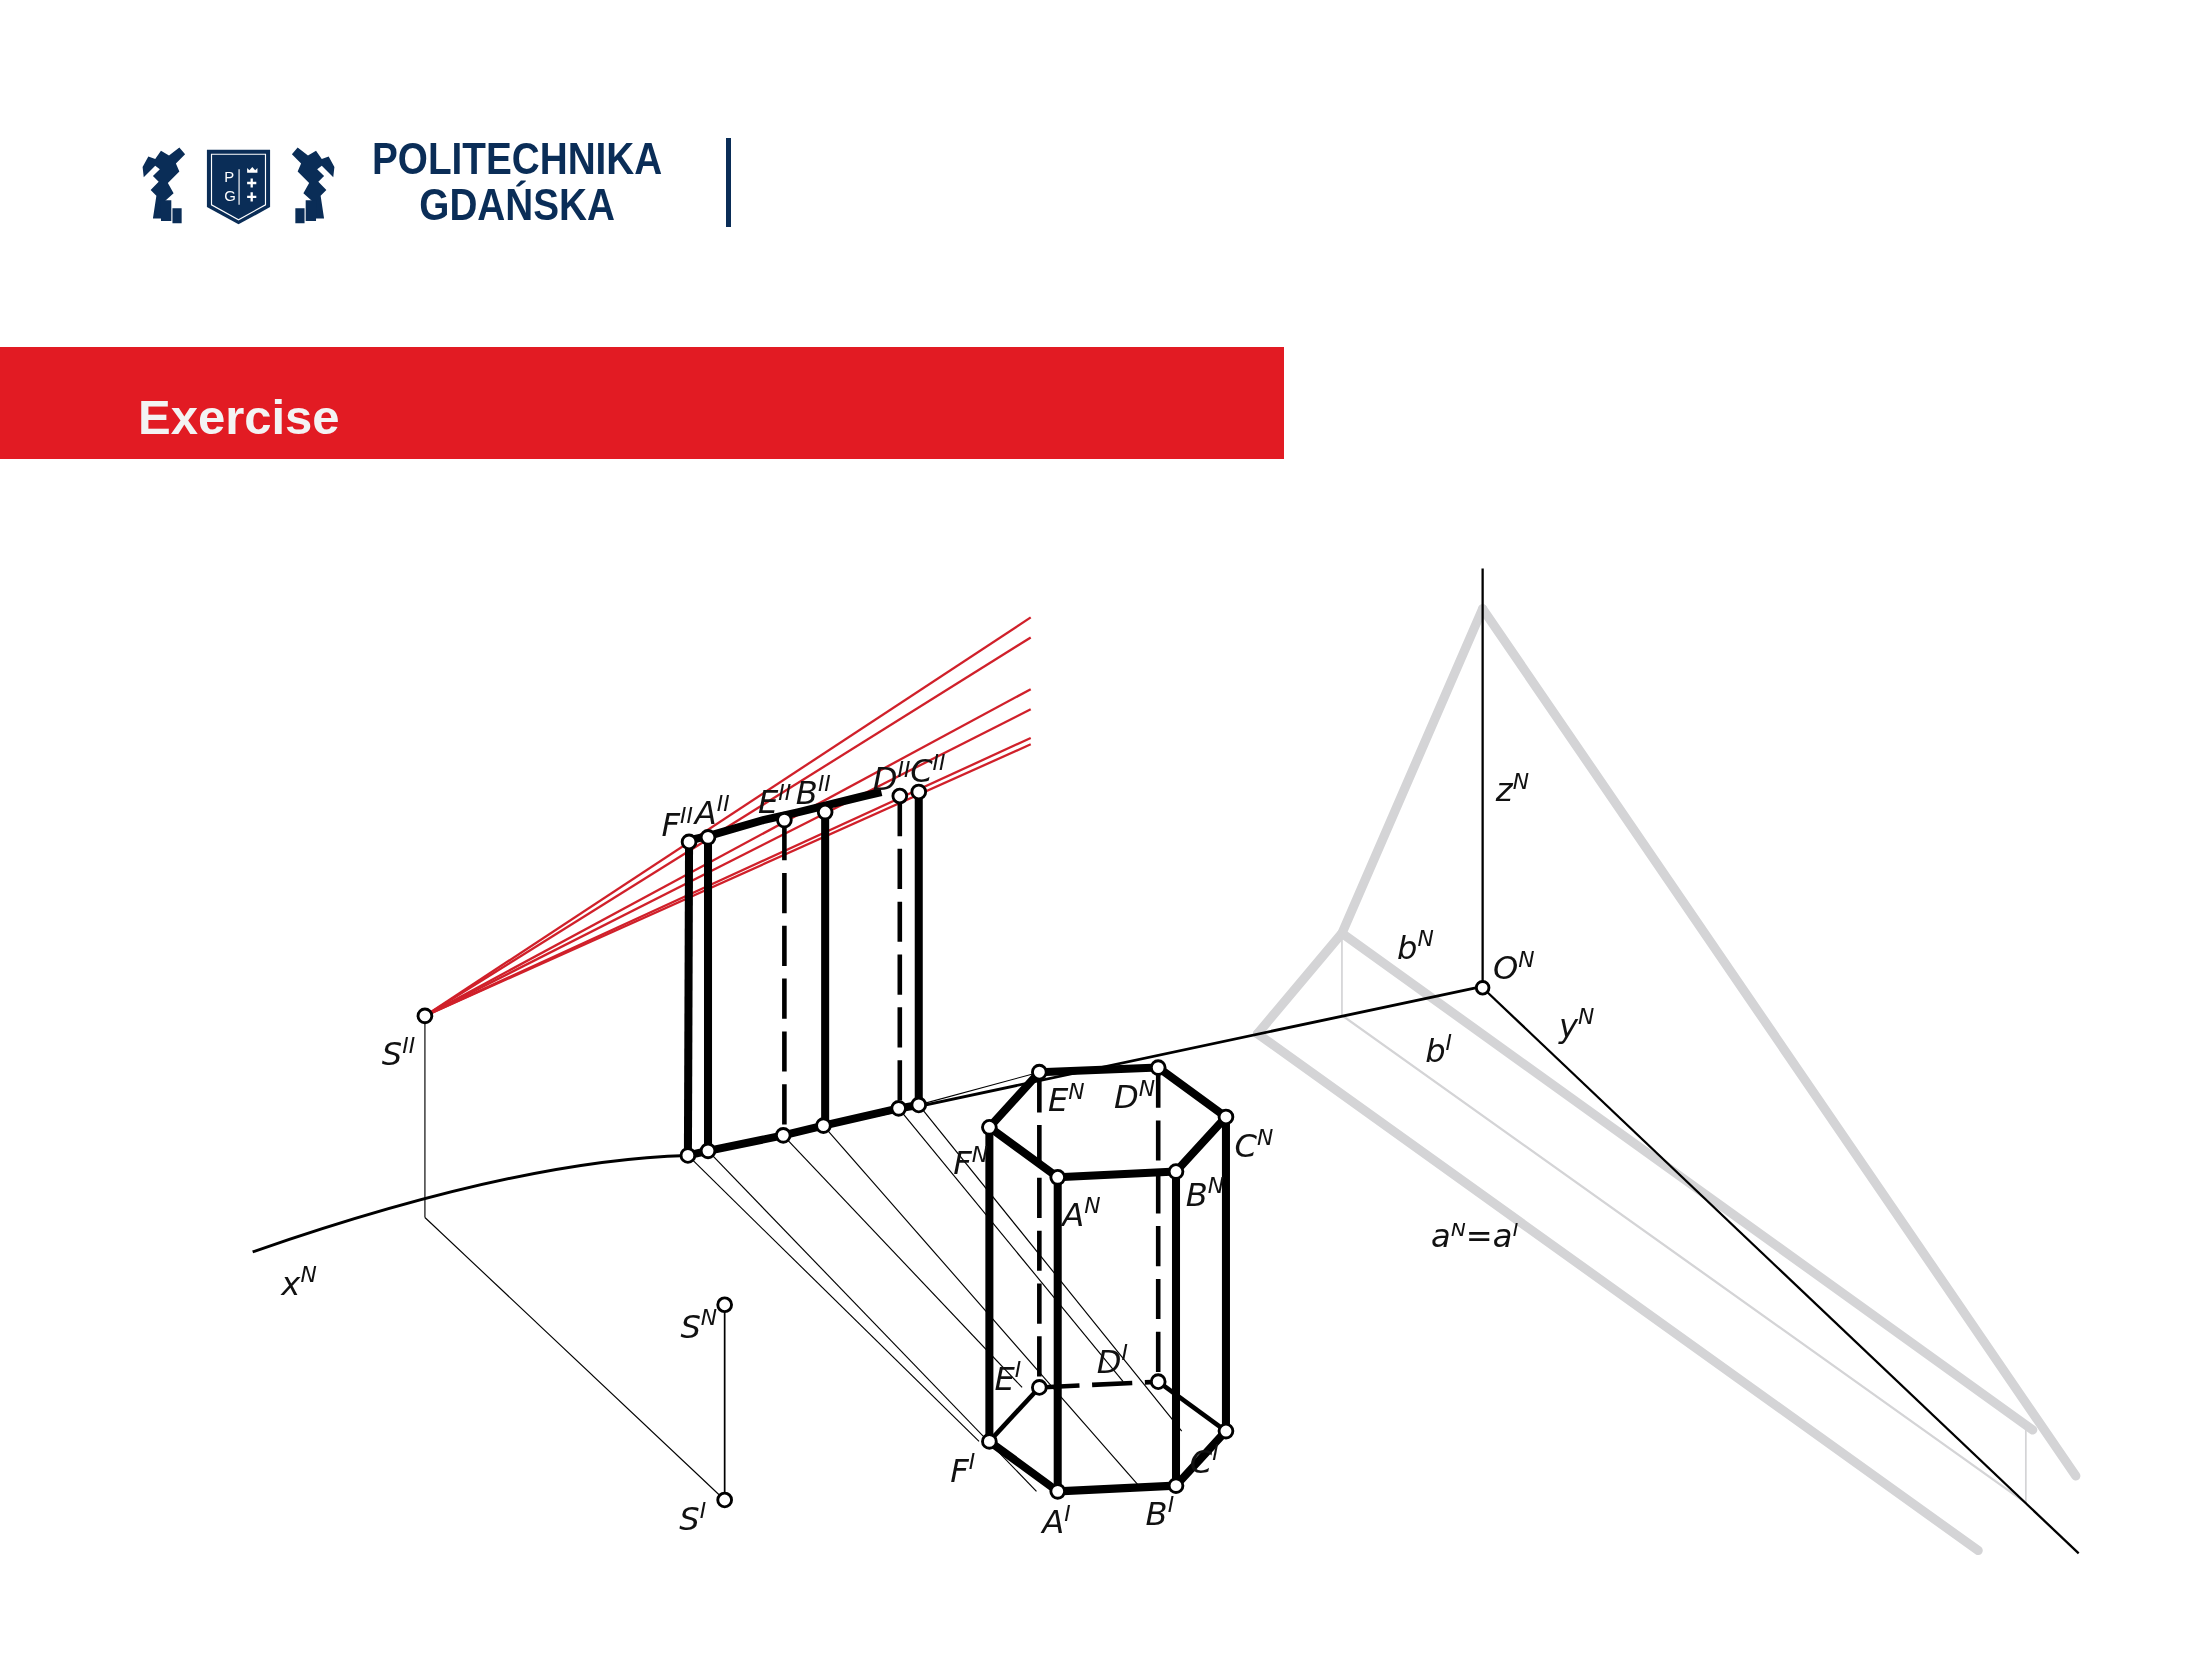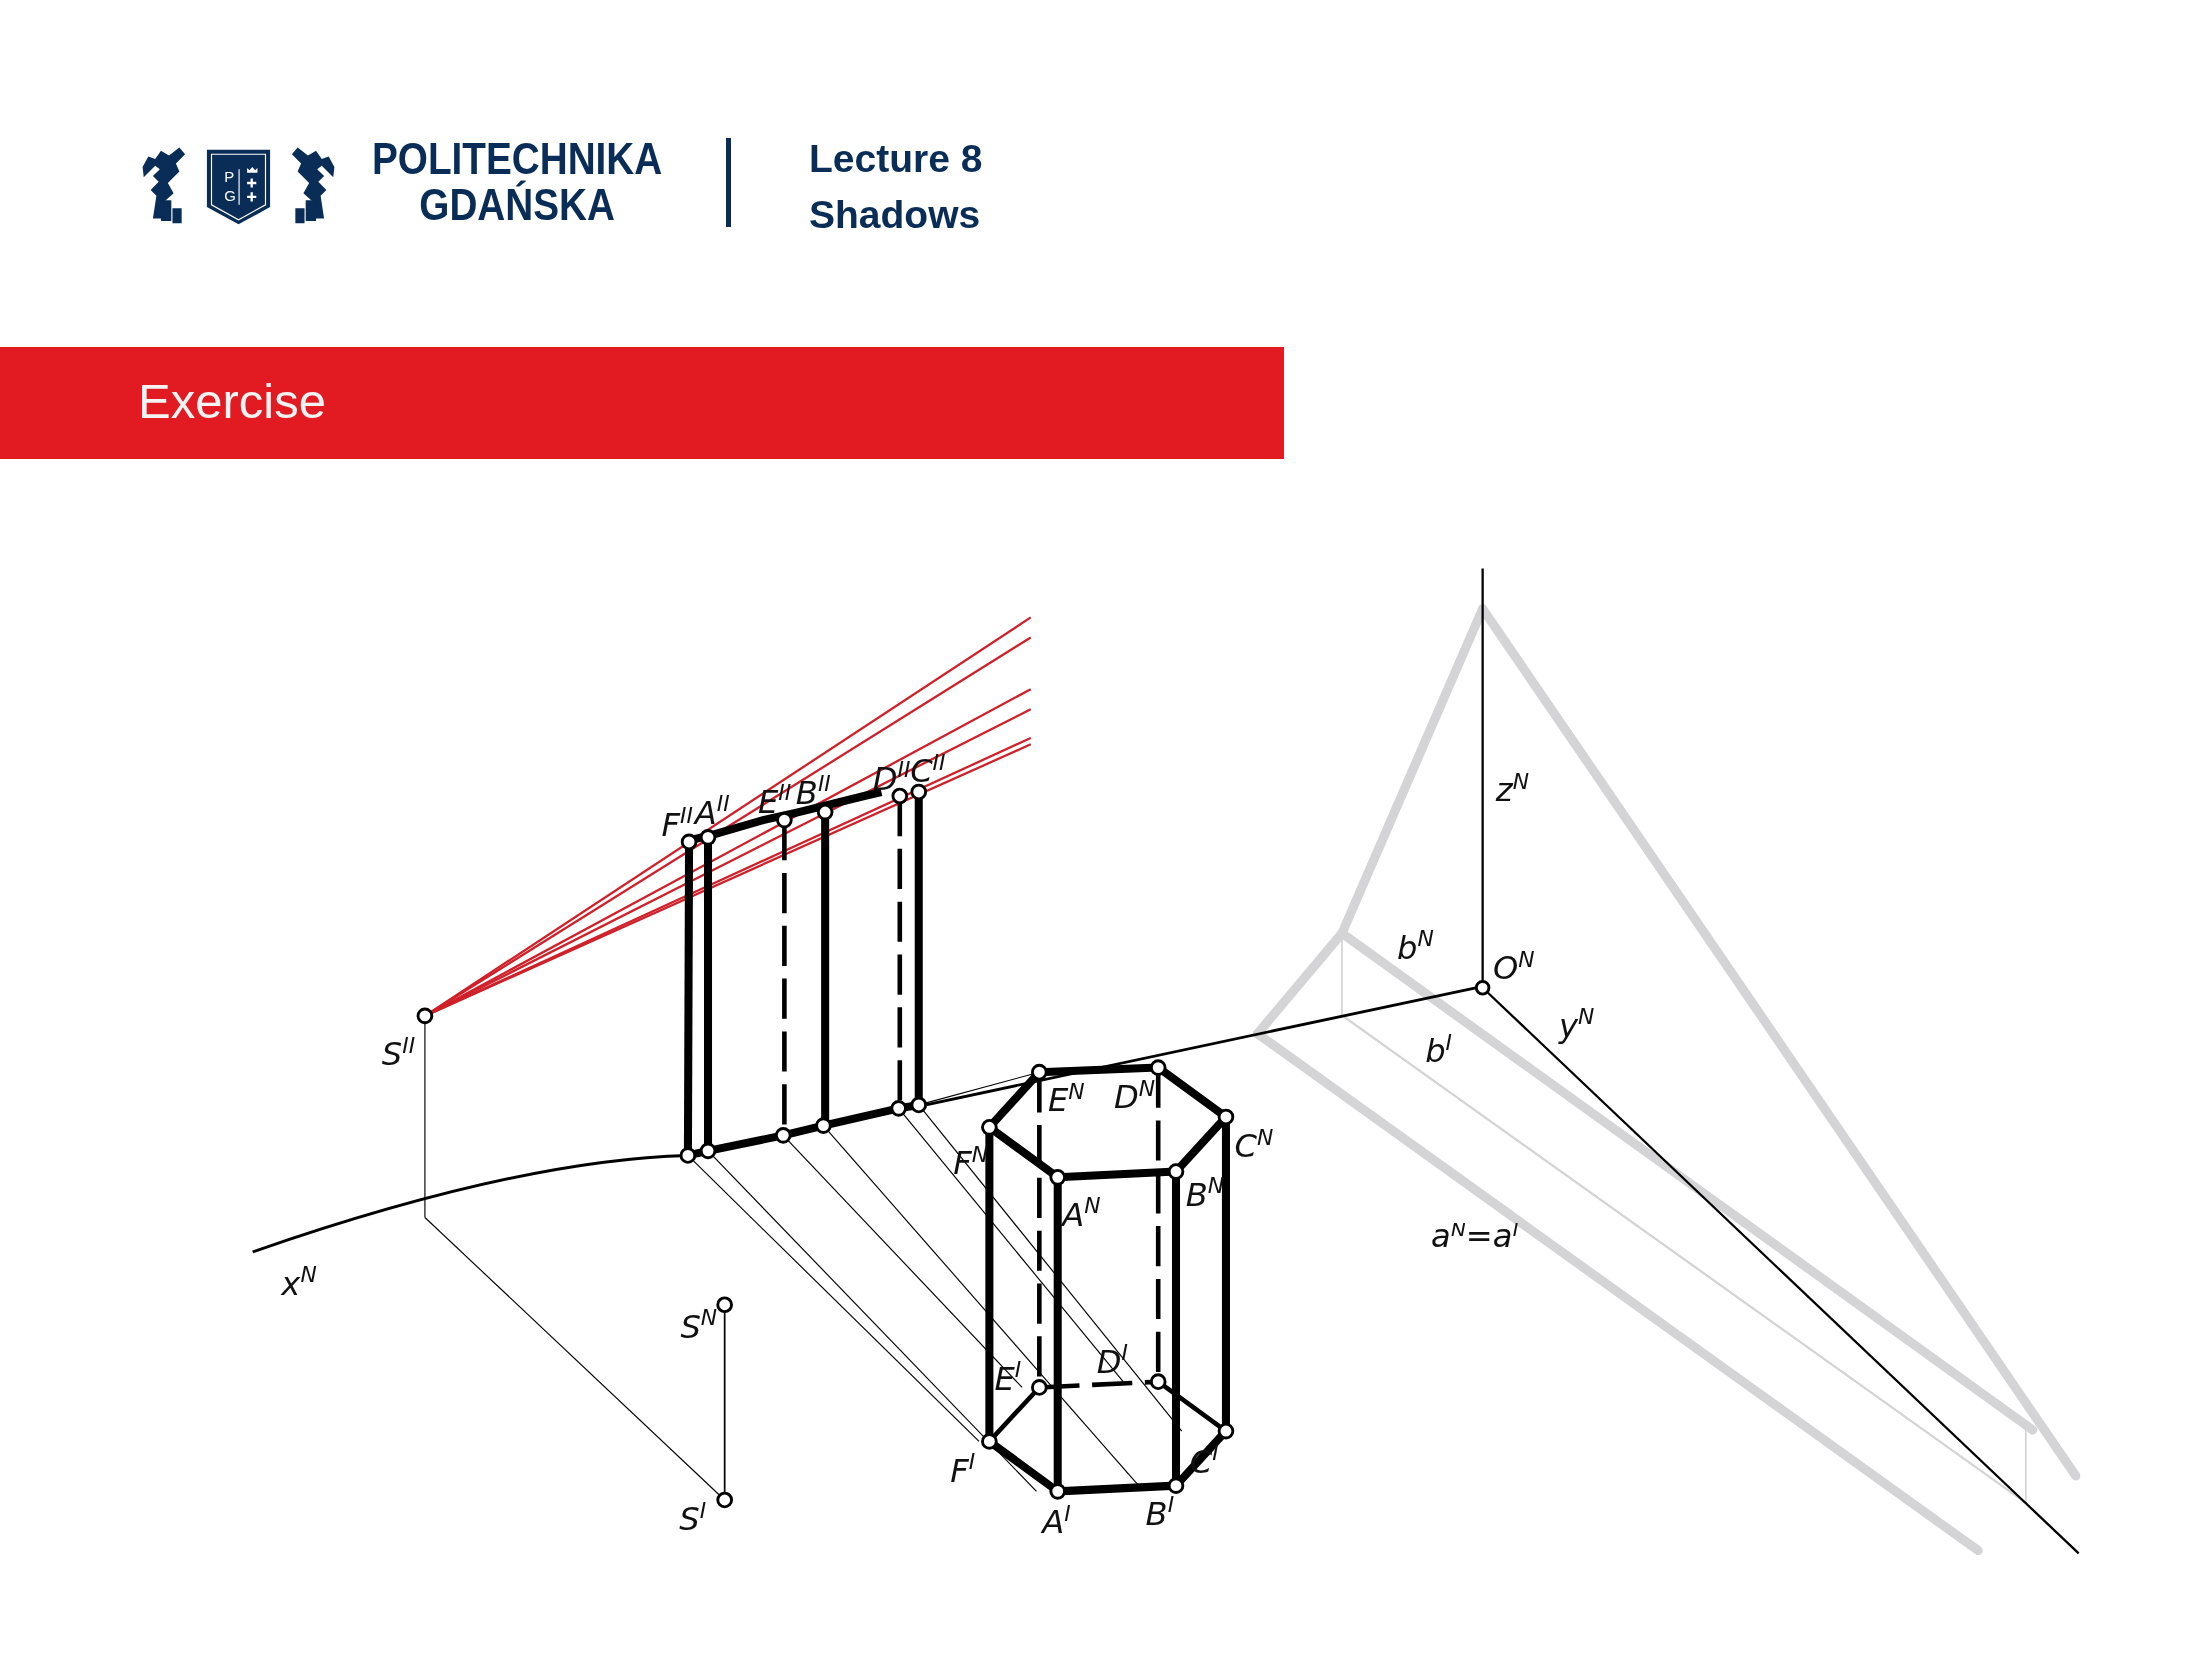--- a/index.html
+++ b/index.html
@@ -4,21 +4,21 @@
 <style>
   html, body { margin:0; padding:0; background:#ffffff; }
   body { width:2205px; height:1654px; position:relative; overflow:hidden; font-family:"Liberation Sans", sans-serif; }
   .header { position:absolute; left:0; top:0; width:2205px; height:322px; }
   .logo { position:absolute; left:138px; top:137px; width:201px; height:92px; }
   .brand { position:absolute; left:372px; top:136px; color:#0a2d57; font-family:"Liberation Sans", sans-serif; font-weight:700; font-size:45px; line-height:46px; letter-spacing:0px; text-align:center; transform:scaleX(0.86); transform-origin:left top; }
   .brand div { white-space:nowrap; }
   .divider { position:absolute; left:726px; top:138px; width:4.6px; height:89px; background:#0a2d57; }
   .lecture { position:absolute; left:809px; top:131px; color:#0a2d57; font-weight:700; font-size:39px; line-height:56px; }
   .banner { position:absolute; left:0; top:347px; width:1284px; height:112px; background:#e21b23; }
-  .banner-title { position:absolute; left:138px; top:373px; color:#f3f3f3; font-weight:400; font-size:49px; line-height:57px; }
+  .banner-title { position:absolute; left:138px; top:389px; color:#f3f3f3; font-weight:700; font-size:49px; line-height:57px; }
   svg.drawing { position:absolute; left:0; top:0; width:2205px; height:1654px; }
   .lbl { font-family:"DejaVu Sans", sans-serif; font-style:italic; font-size:56px; fill:#111; }
   .sup { font-size:38px; }
 </style>
 </head>
 <body>
 
 <div class="header">
   <svg class="logo" viewBox="0 0 350 160">
     <g fill="#0a2d57">
@@ -42,24 +42,20 @@
     <path d="M196 74 h6 v-6 h4 v6 h6 v4 h-6 v6 h-4 v-6 h-6 z" fill="#ffffff" transform="translate(-6,28)"></path>
   </svg>
 
   <div class="brand">
     <div>POLITECHNIKA</div>
     <div>GDAŃSKA</div>
   </div>
 
   <div class="divider"></div>
 
-  <div class="lecture">
-    <div>Lecture 8</div>
-    <div>Shadows</div>
-  </div>
 </div>
 
 <div class="banner"></div>
 <div class="banner-title">Exercise</div>
 
 <svg class="drawing" viewBox="0 0 3840 2880">
 
   <g stroke="#d4d4d6" stroke-linecap="round" fill="none">
 
     <polyline points="2582,1060 2337,1625 2190,1800" stroke-width="16"></polyline>

